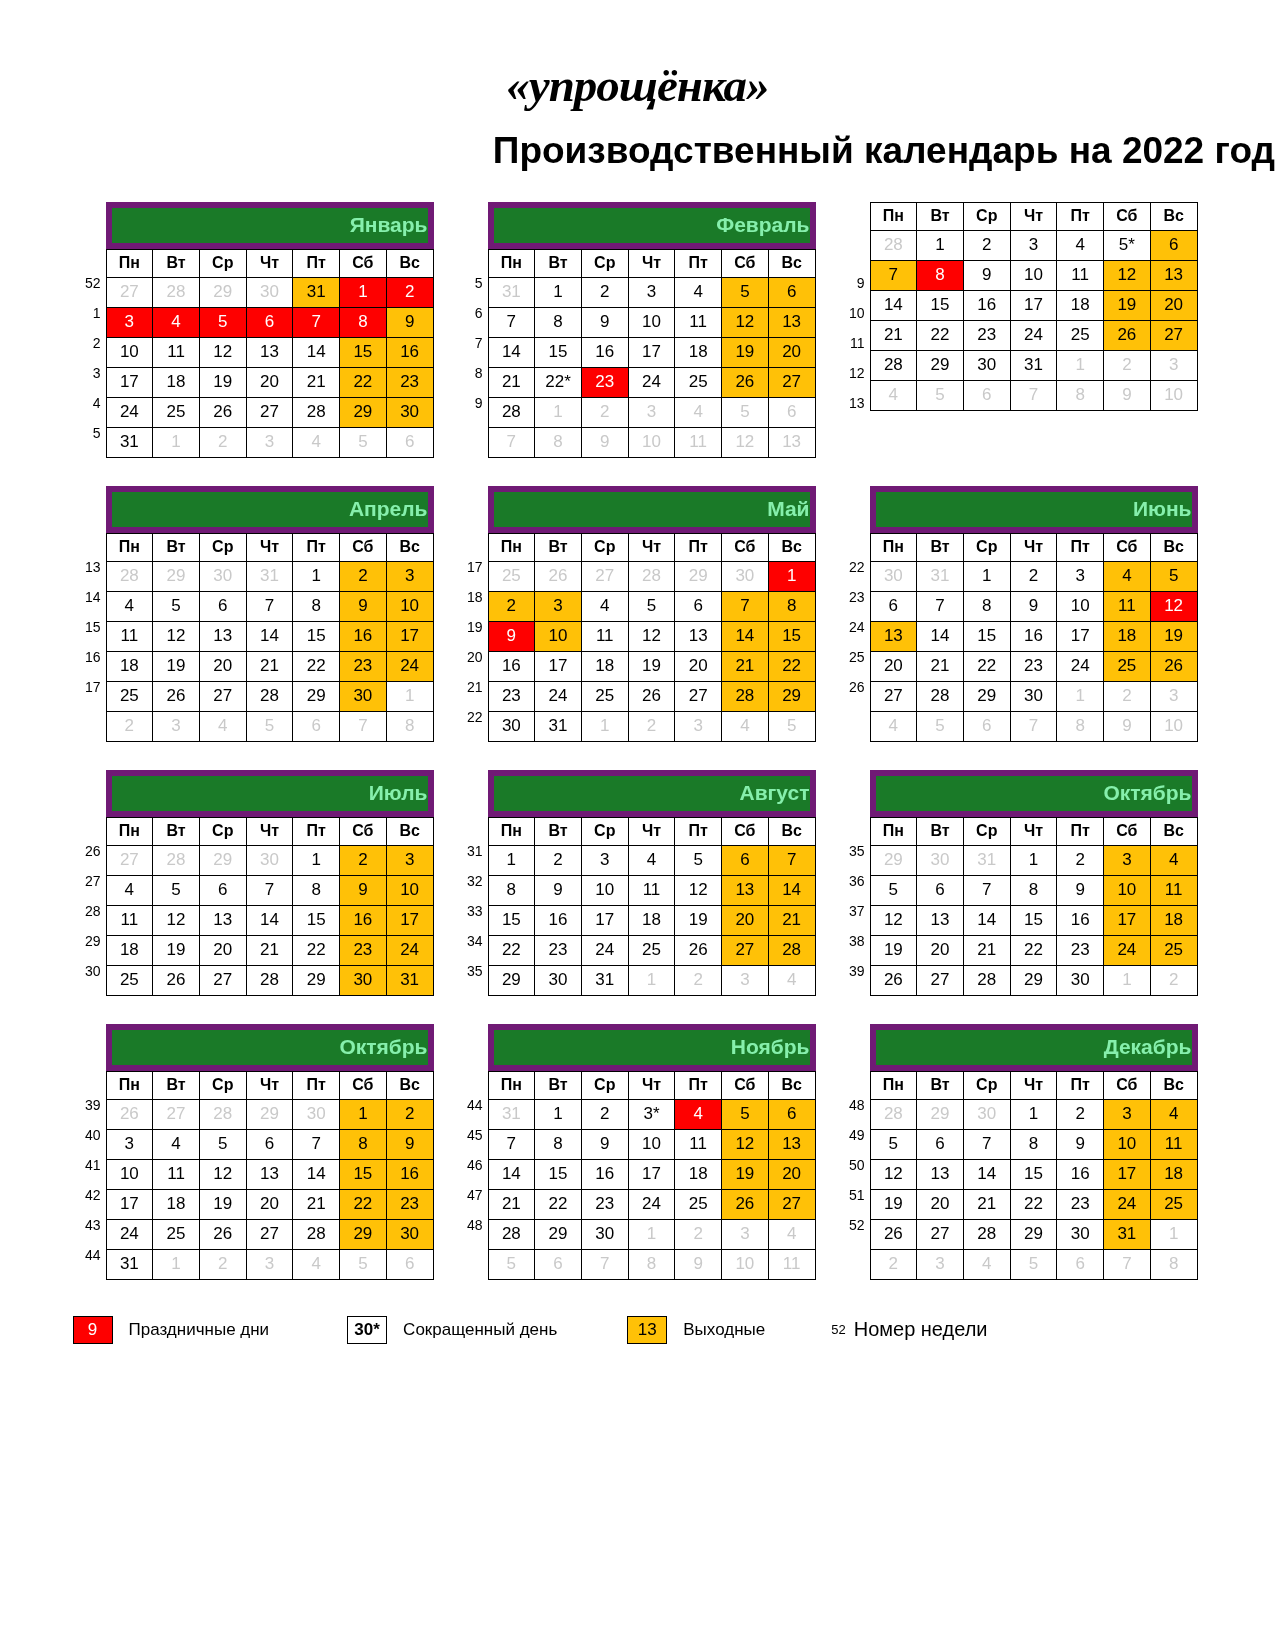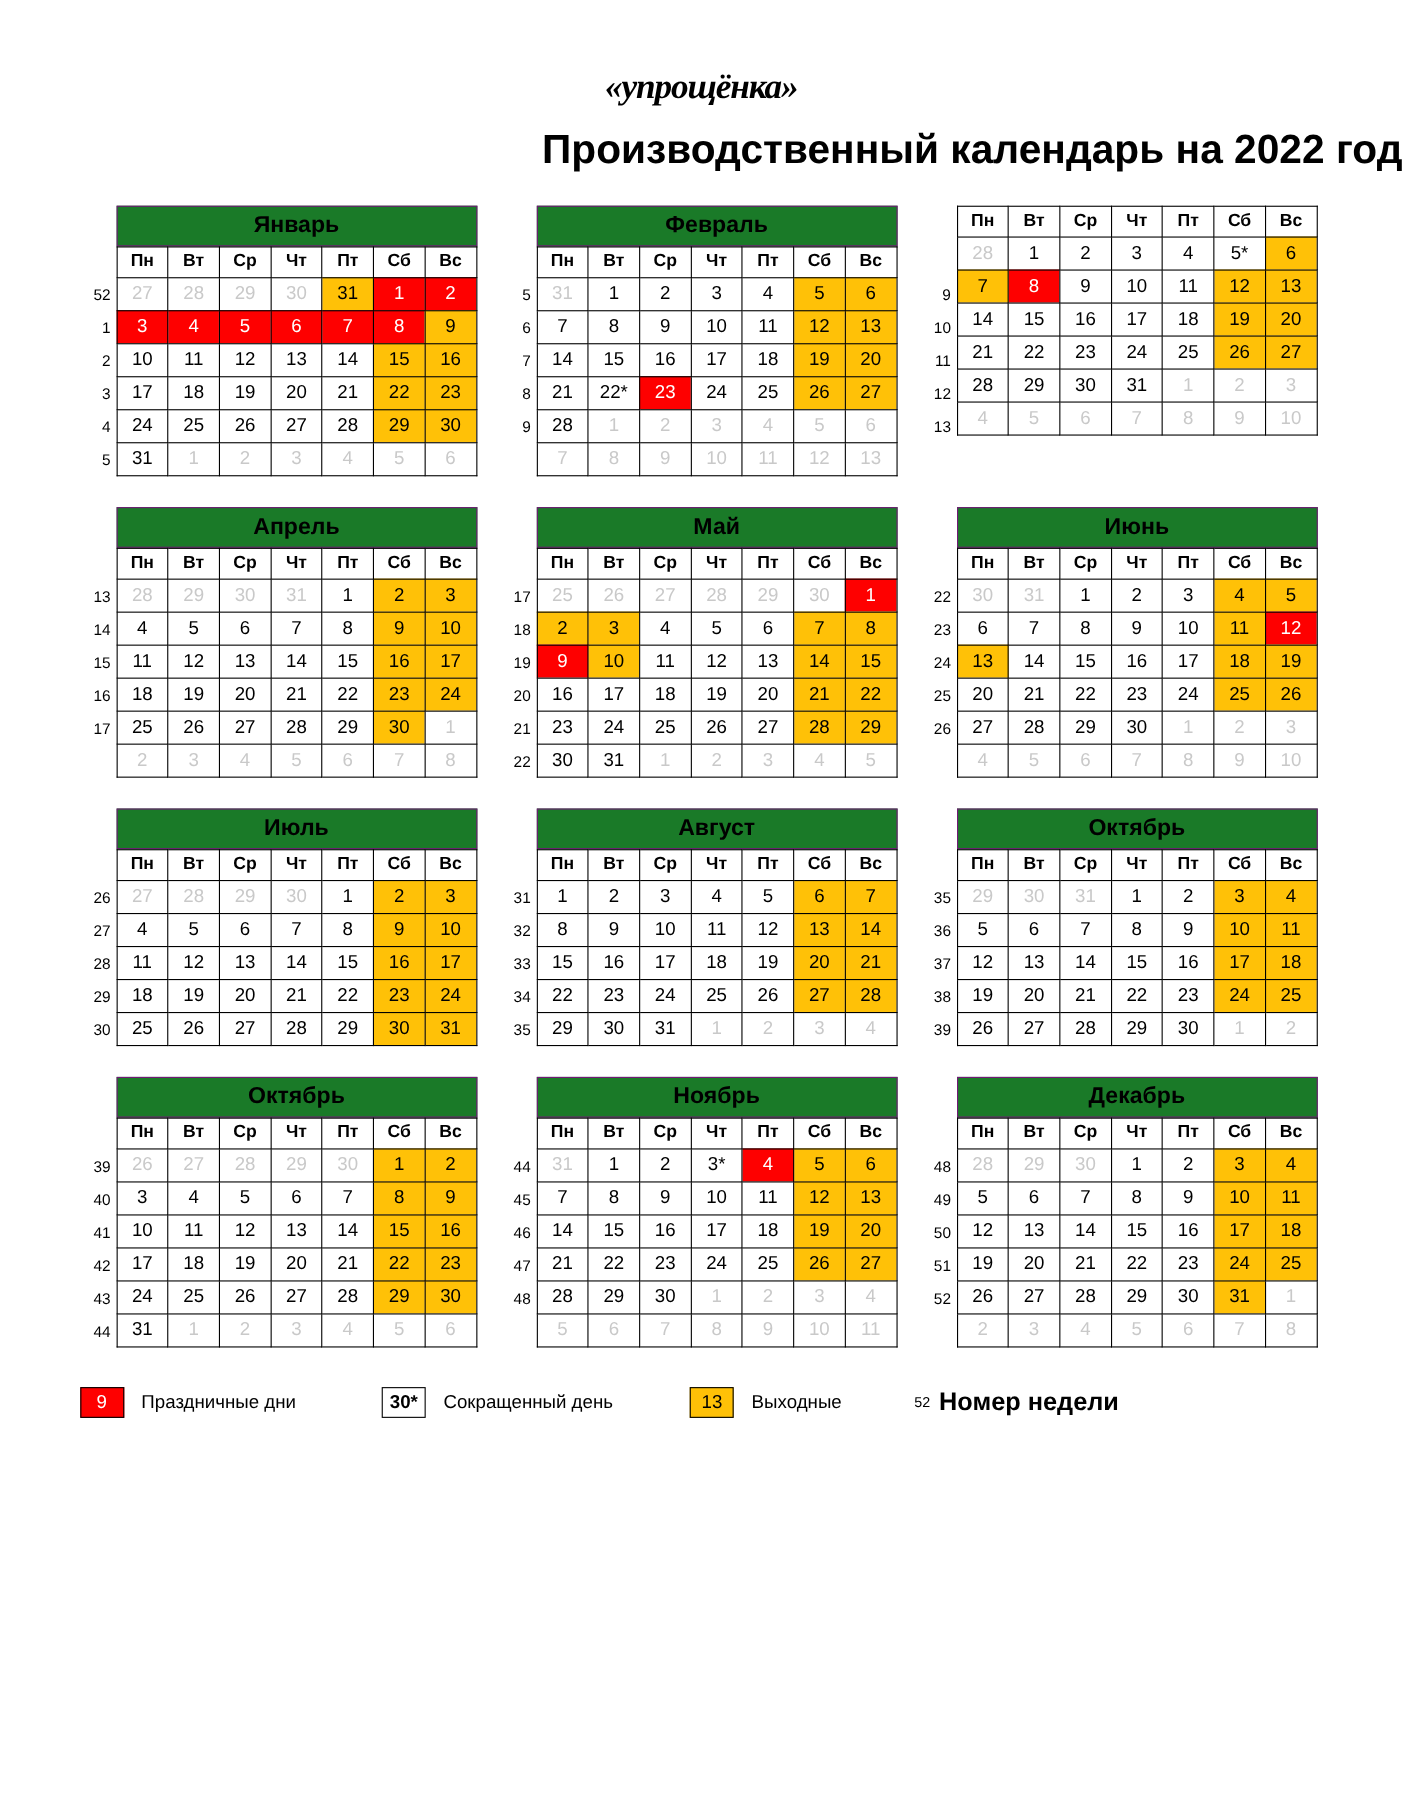--- a/index.html
+++ b/index.html
@@ -16,21 +16,21 @@
   .page {
     width: 1275px; height: 1650px;
     padding: 0;
     position: relative;
   }
   .brand {
     text-align: center;
     font-family: "Liberation Serif", serif;
     font-style: italic;
     font-weight: bold;
-    font-size: 32px;
+    font-size: 47px;
     letter-spacing: -1px;
     margin-top: 62px;
     line-height: 1;
   }
   .page-title {
     text-align: right;
     font-weight: bold;
     font-size: 37px;
     margin-top: 22px;
     line-height: 1.1;
@@ -44,26 +44,26 @@
     column-gap: 26px;
   }
   .month {
     position: relative;
   }
   .month-inner {
     margin-left: 28px;
   }
   .month-title {
     background: #1a7a28;
-    color: #000000;
-    text-align: center;
+    color: #86efac;
+    text-align: right;
     font-weight: bold;
     font-size: 21px;
     padding: 5px 0 6px 0;
-    border: 1px solid #701a75;
+    border: 6px solid #701a75;
   }
   table.cal {
     border-collapse: collapse;
     width: 100%;
     table-layout: fixed;
   }
   table.cal th, table.cal td {
     border: 1px solid #000;
     text-align: center;
     font-size: 17px;
@@ -119,21 +119,21 @@
     border: none;
     font-weight: bold;
     font-size: 21px;
     width: 48px;
   }
   .legend .lbl { margin-left: 16px; }
   .legend .sp1 { width: 78px; }
   .legend .sp2 { width: 70px; }
   .legend .sp3 { width: 66px; }
   .legend .wn-sample { font-size: 13px; }
-  .legend .wn-text { margin-left: 8px; font-weight: bold; font-size: 23px; }
+  .legend .wn-text { margin-left: 8px; font-weight: normal; font-size: 20px; }
 </style>
 </head>
 <body>
 
 <div class="page">
 
   <div class="brand">«упрощёнка»</div>
   <div class="page-title">Производственный календарь на 2022 год</div>
 
   <div class="grid" id="months-grid">

